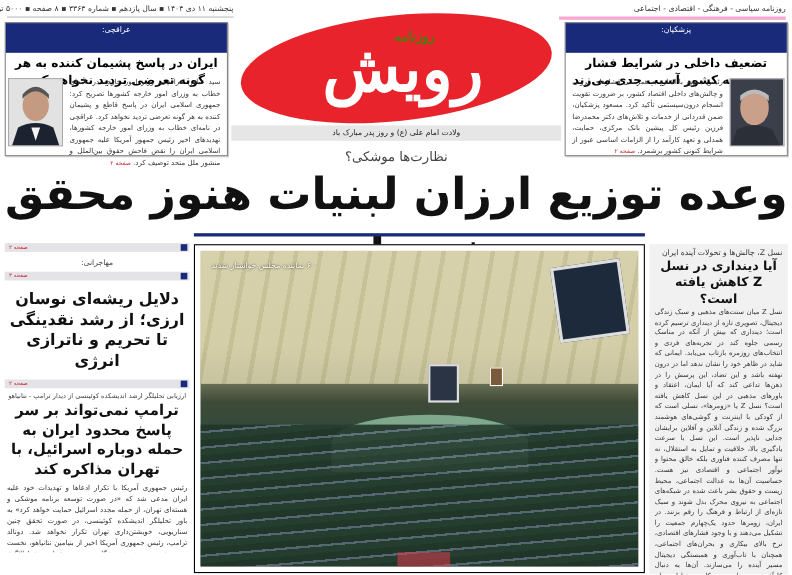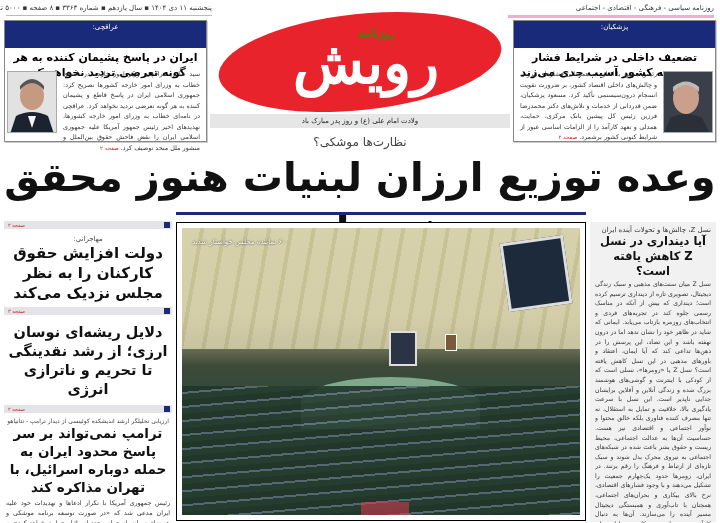--- a/index.html
+++ b/index.html
@@ -114,21 +114,20 @@
 
 <div class="sub-head">نظارت‌ها موشکی؟</div>
 <div class="main-head">وعده توزیع ارزان لبنیات هنوز محقق نشده است</div>
 
 <div class="col-left">
   <div class="sec-bar">
     <span class="sq"></span>
     <span class="pg">صفحه ۲</span>
   </div>
   <div class="kicker" style="margin-top:6px;">مهاجرانی:</div>
-  <div class="left-title">دولت افزایش حقوق کارکنان را به نظر مجلس نزدیک می‌کند</div>
 
   <div class="sec-bar" style="margin-top:4px;">
     <span class="sq"></span>
     <span class="pg">صفحه ۳</span>
   </div>
   <div class="left-title" style="margin-top:8px;font-size:14.5px;line-height:19px;">دلایل ریشه‌ای نوسان ارزی؛ از رشد نقدینگی تا تحریم و ناترازی انرژی</div>
 
   <div class="sec-bar" style="margin-top:6px;">
     <span class="sq"></span>
     <span class="pg">صفحه ۲</span>

